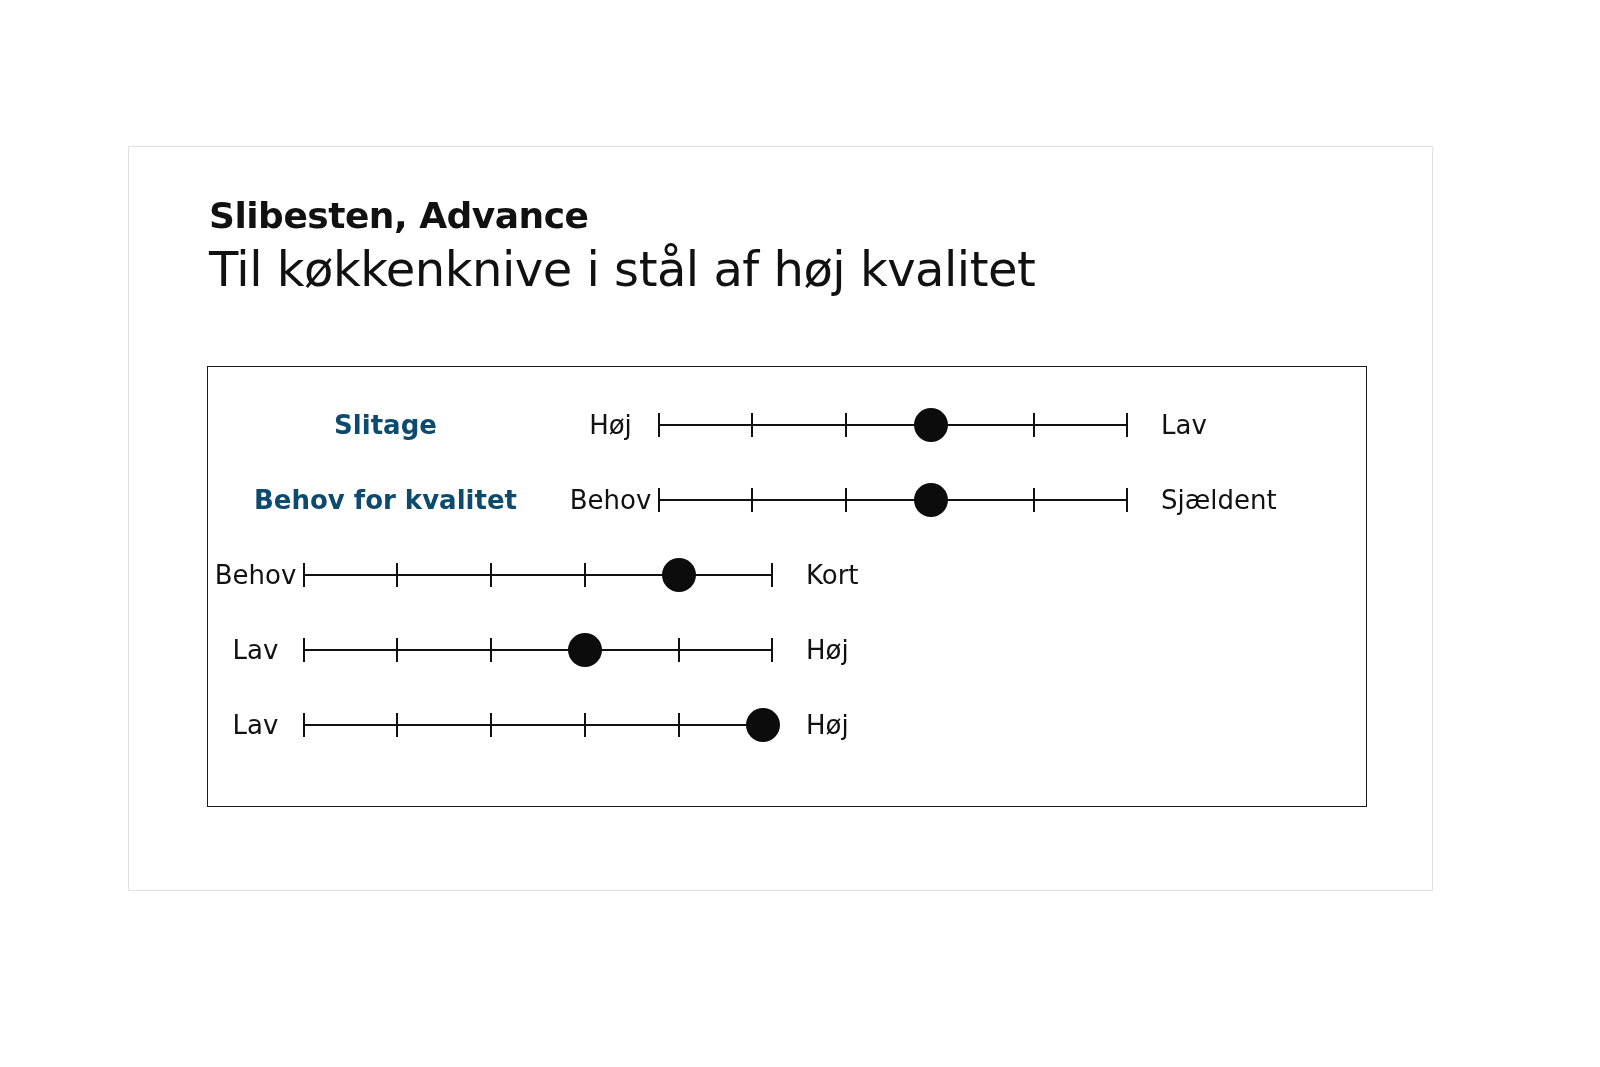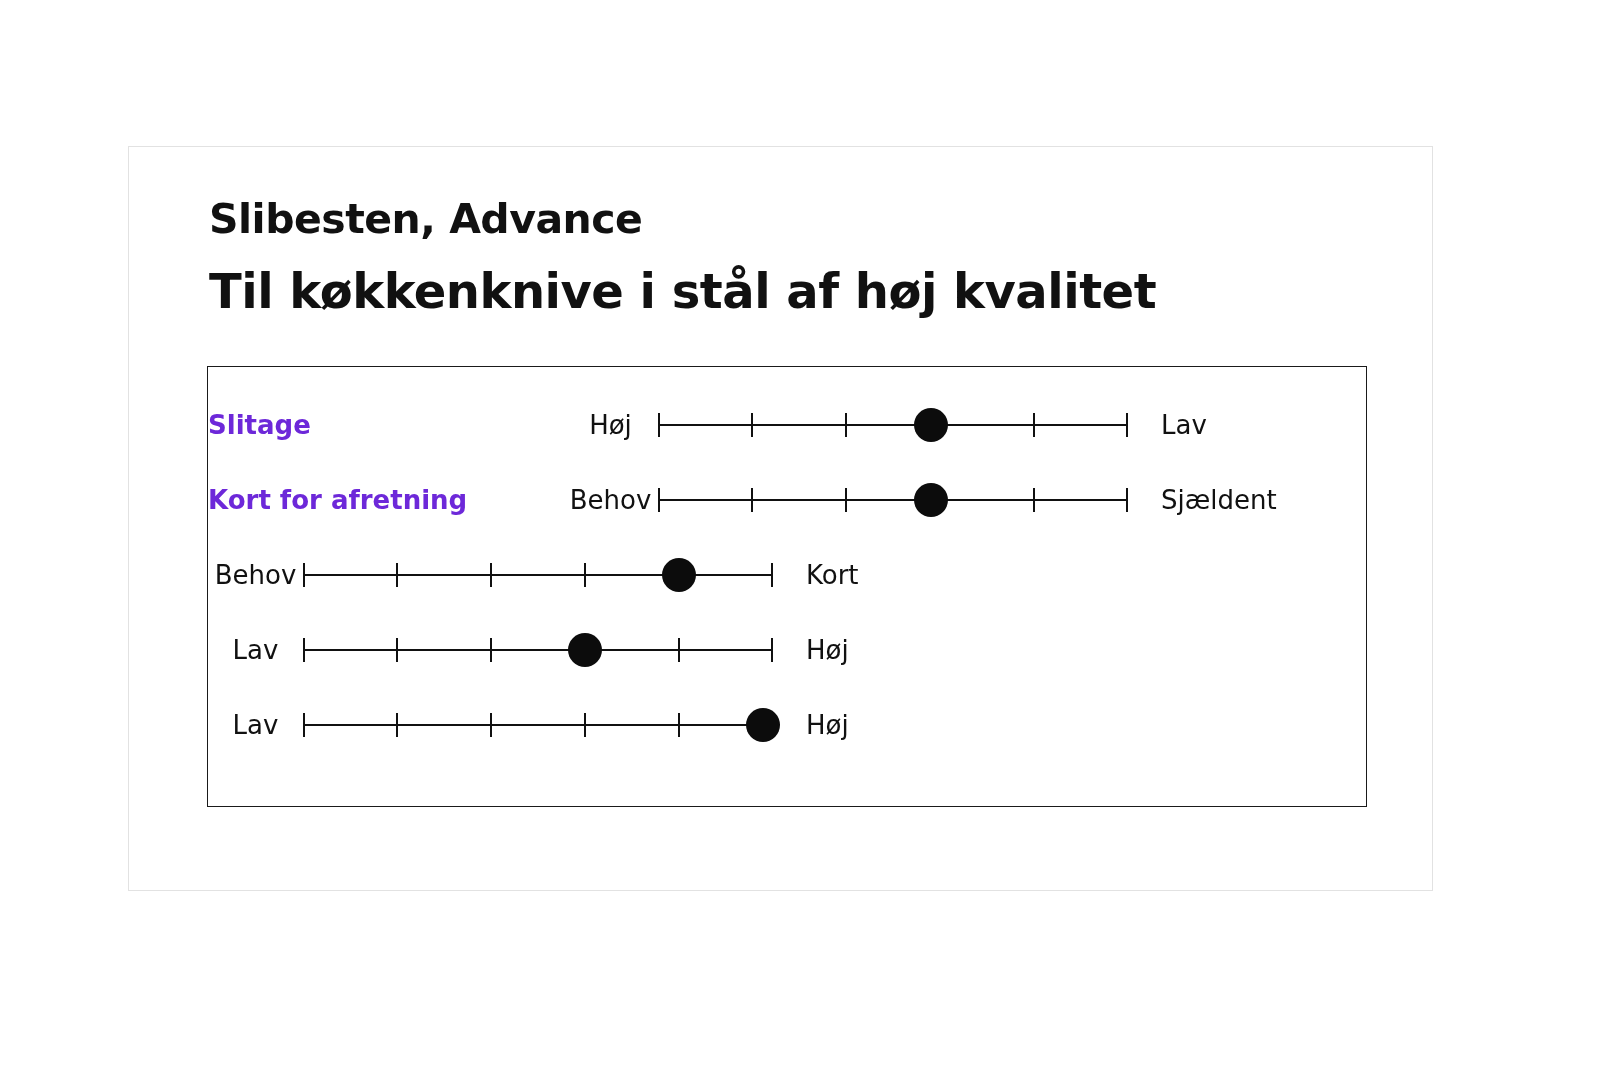--- a/index.html
+++ b/index.html
@@ -32,35 +32,35 @@
     background: #ffffff;
     box-sizing: border-box;
   }
   .titles {
     position: absolute;
     left: 80px;
     top: 48px;
     width: 1150px;
   }
   .title-main {
-    font-size: 41px;
+    font-size: 36px;
     font-weight: 700;
     letter-spacing: -0.5px;
     line-height: 1.18;
     color: #111111;
     white-space: nowrap;
   }
   .title-sub {
     font-size: 48px;
-    font-weight: 700;
+    font-weight: 400;
     letter-spacing: -0.5px;
     line-height: 1.18;
     color: #111111;
     white-space: nowrap;
-    margin-top: 20px;
+    margin-top: 4px;
   }
   .chart-box {
     position: absolute;
     left: 78px;
     top: 219px;
     width: 1160px;
     height: 441px;
     border: 1px solid #1a1a1a;
     box-sizing: border-box;
   }
@@ -70,24 +70,24 @@
     top: 20px;
     width: 100%;
   }
   .row {
     display: flex;
     align-items: center;
     height: 75px;
   }
   .row-label {
     width: 355px;
-    text-align: left;
+    text-align: center;
     font-size: 26px;
     font-weight: 700;
-    color: #6d28d9;
+    color: #0c4a6e;
     padding-right: 0px;
     box-sizing: border-box;
     white-space: nowrap;
   }
   .row-left {
     width: 95px;
     text-align: center;
     font-size: 26px;
     font-weight: 400;
     color: #111111;
@@ -160,21 +160,21 @@
             <div class="tick" style="left:188px;"></div>
             <div class="tick" style="left:282px;"></div>
             <div class="tick" style="left:376px;"></div>
             <div class="tick" style="left:469px;"></div>
             <div class="dot" style="left:273px;"></div>
           </div>
           <div class="row-right">Lav</div>
         </div>
 
         <div class="row">
-          <div class="row-label">Kort for afretning</div>
+          <div class="row-label">Behov for kvalitet</div>
           <div class="row-left">Behov</div>
           <div class="scale">
             <div class="scale-line"></div>
             <div class="tick" style="left:1px;"></div>
             <div class="tick" style="left:94px;"></div>
             <div class="tick" style="left:188px;"></div>
             <div class="tick" style="left:282px;"></div>
             <div class="tick" style="left:376px;"></div>
             <div class="tick" style="left:469px;"></div>
             <div class="dot" style="left:273px;"></div>

